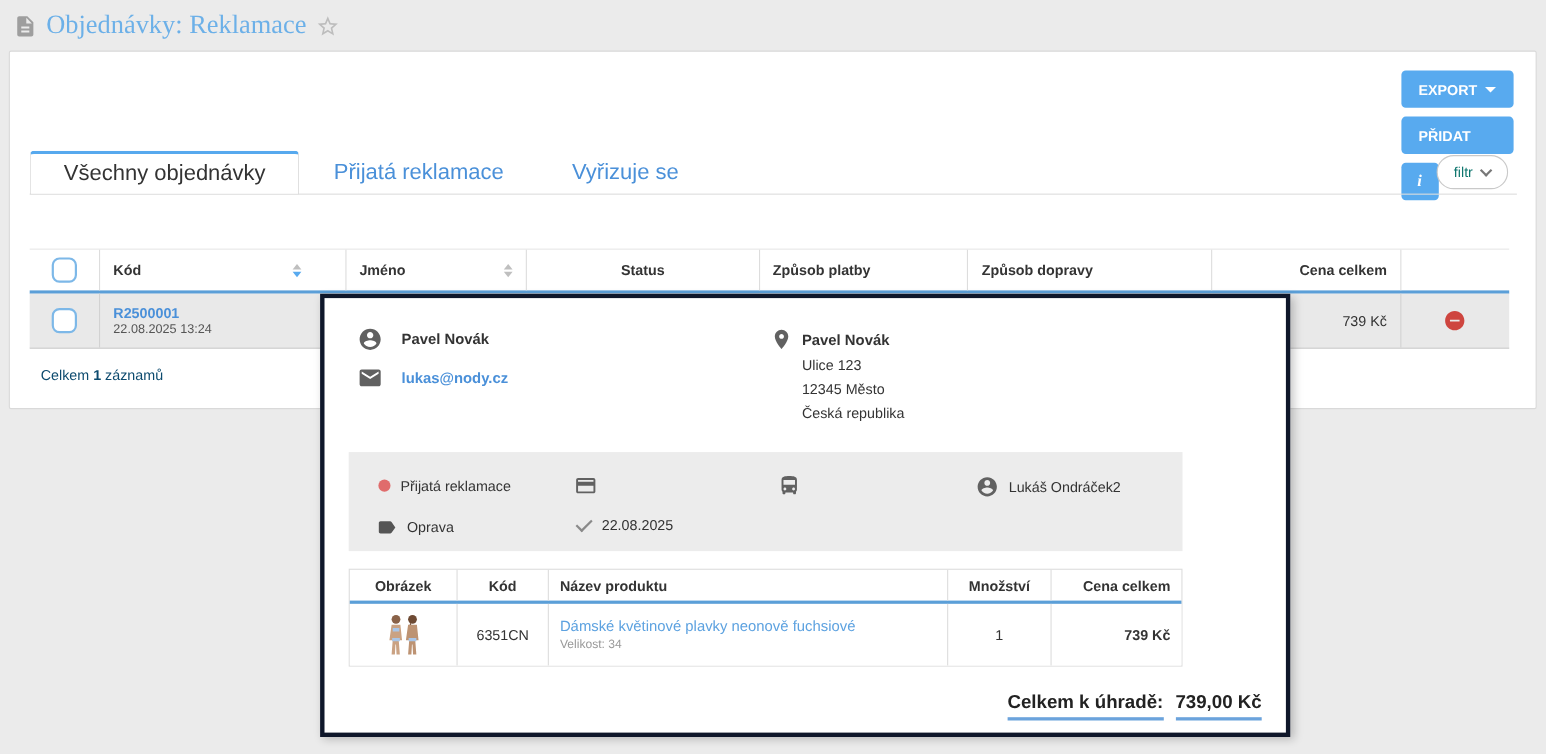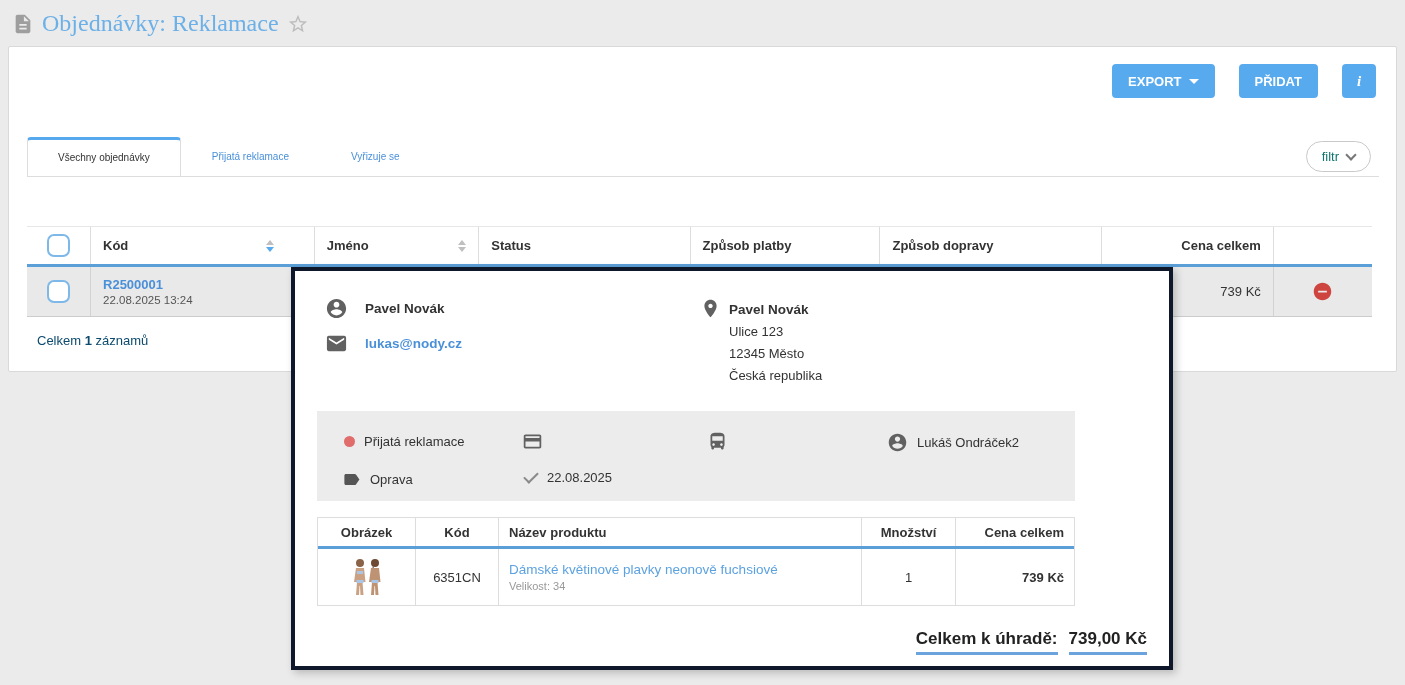--- a/index.html
+++ b/index.html
@@ -15,34 +15,34 @@
   
   .page-header { position:absolute; top:10px; left:12px; display:flex; align-items:center; gap:8px;font-family:Liberation Serif, serif; }
   .page-title { font-size:24px; color:#6cb0e8; font-weight:400; }
   .icon { display:inline-flex; align-items:center; justify-content:center; }
 
   
   .panel {
     position:absolute; left:8px; top:46px; width:1389px; height:326px;
     background:#fff; border:1px solid #d9d9d9; border-radius:2px;
   }
-  .toolbar { position:absolute; top:17px; right:20px; display:flex; gap:24px; }
+  .toolbar { position:absolute; top:17px; right:20px; display:flex; gap:8px;flex-direction:column; }
   .btn {
     background:#58aaef; color:#fff; font-weight:bold; font-size:13px;
     border:none; border-radius:4px; height:34px; padding:0 16px;
     display:inline-flex; align-items:center; gap:7px; cursor:pointer;
     font-family:"Liberation Sans", sans-serif;
   }
   .btn-info { width:34px; padding:0; justify-content:center; font-size:15px; font-family:"Liberation Serif", serif; font-style:italic; }
   .caret-down { width:0; height:0; border-left:5px solid transparent; border-right:5px solid transparent; border-top:5px solid #fff; }
 
   
   .tabs { position:absolute; left:18px; right:17px; top:89px; height:41px; border-bottom:1px solid #ddd; display:flex; align-items:flex-end; }
   .tab {
-    font-size:10px; color:#4a90d9; padding:0 31px; line-height:38px; cursor:pointer; white-space:nowrap;
+    font-size:20px; color:#4a90d9; padding:0 31px; line-height:38px; cursor:pointer; white-space:nowrap;
   }
   .tab.active {
     color:#333; background:#fff; border:1px solid #ddd; border-top:3px solid #57a9ee;
     border-radius:4px 4px 0 0; margin-bottom:-1px; line-height:36px; padding:0 30px;
   }
   .filter-btn {
     position:absolute; right:8px; top:5px; height:31px; border:1px solid #c9c9c9; border-radius:16px;
     background:#fff; display:inline-flex; align-items:center; gap:8px; padding:0 15px; cursor:pointer;
   }
   .filter-btn .label { color:#0f766e; font-size:13px; }
@@ -51,21 +51,21 @@
   
   .orders { position:absolute; left:18px; top:179px; width:1345px; border-top:1px solid #e7e7e7; }
   .orow { display:flex; width:100%; }
   .ocell { border-left:1px solid #ddd; padding:0 12px; display:flex; align-items:center; }
   .ocell:first-child { border-left:none; }
   .orders .head { height:40px; border-bottom:3px solid #5b9fd8; }
   .orders .head .ocell { font-weight:bold; color:#333; font-size:13px; }
   .c-check { width:64px; justify-content:center; }
   .c-code  { width:200px; }
   .c-name  { width:168px;margin-left:28px; }
-  .c-status{ width:216px; }
+  .c-status{ width:216px;justify-content:center; }
   .c-pay   { width:194px; }
   .c-ship  { width:226px; }
   .c-total { width:176px; justify-content:flex-end; }
   .c-act   { width:101px; justify-content:center; }
   .head .c-code, .head .c-name { justify-content:space-between; }
   .sorters { display:flex; flex-direction:column; gap:2px; }
   .s-up { width:0;height:0;border-left:4px solid transparent;border-right:4px solid transparent;border-bottom:5px solid #bfbfbf; }
   .s-dn { width:0;height:0;border-left:4px solid transparent;border-right:4px solid transparent;border-top:5px solid #58aaef; }
   .s-dn.gray { border-top-color:#bfbfbf; }
   .orders .datarow { height:50px; background:#e9e9e9; border-bottom:1px solid #ccc; }

